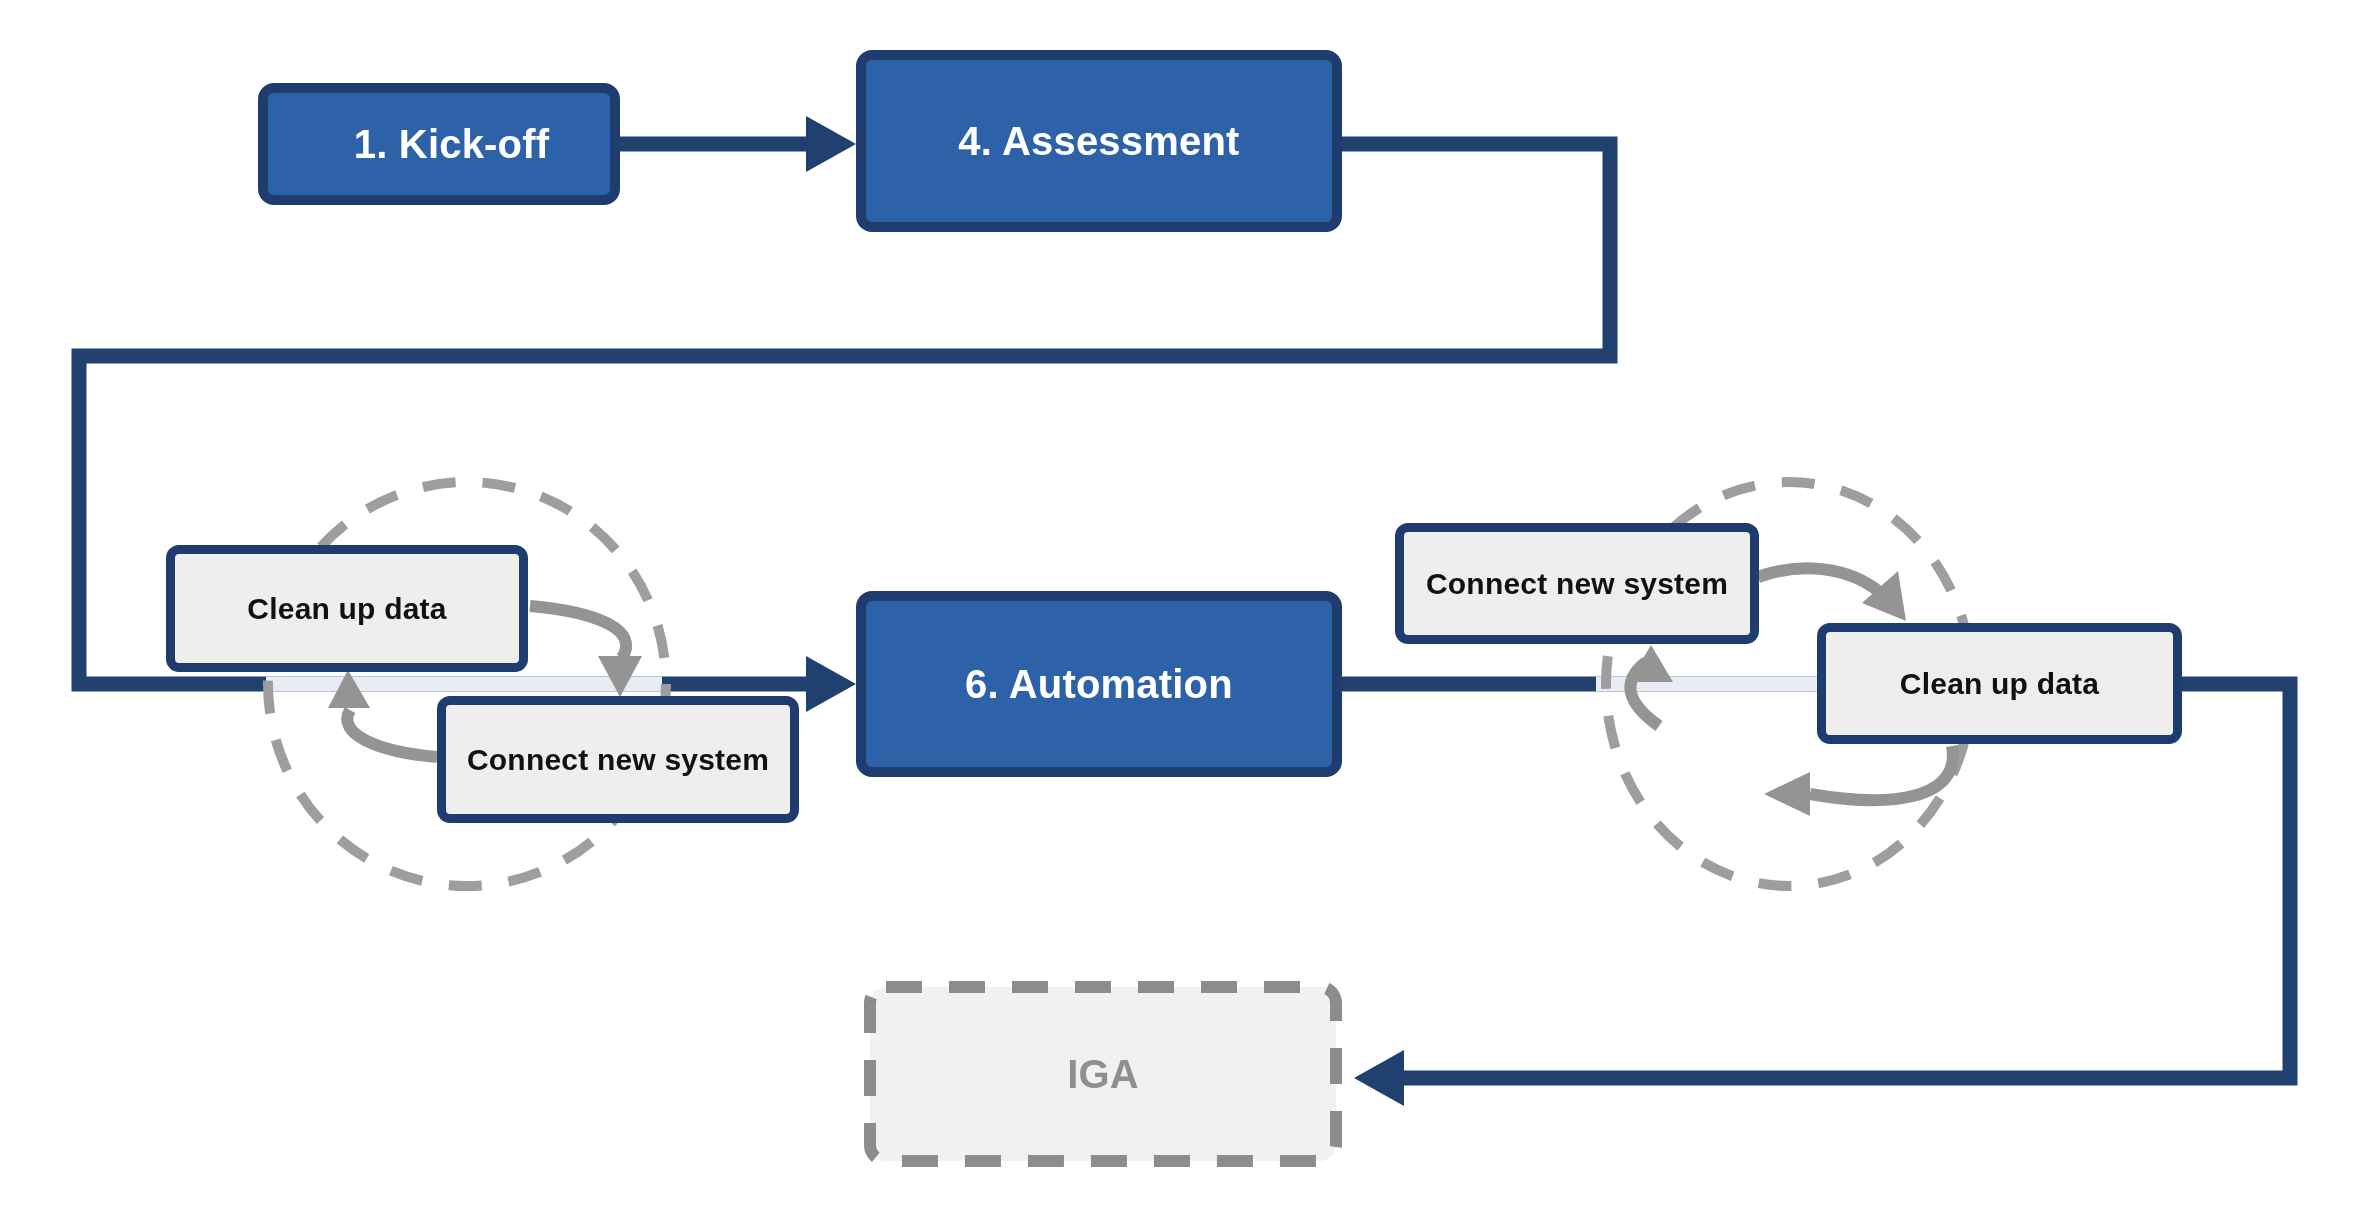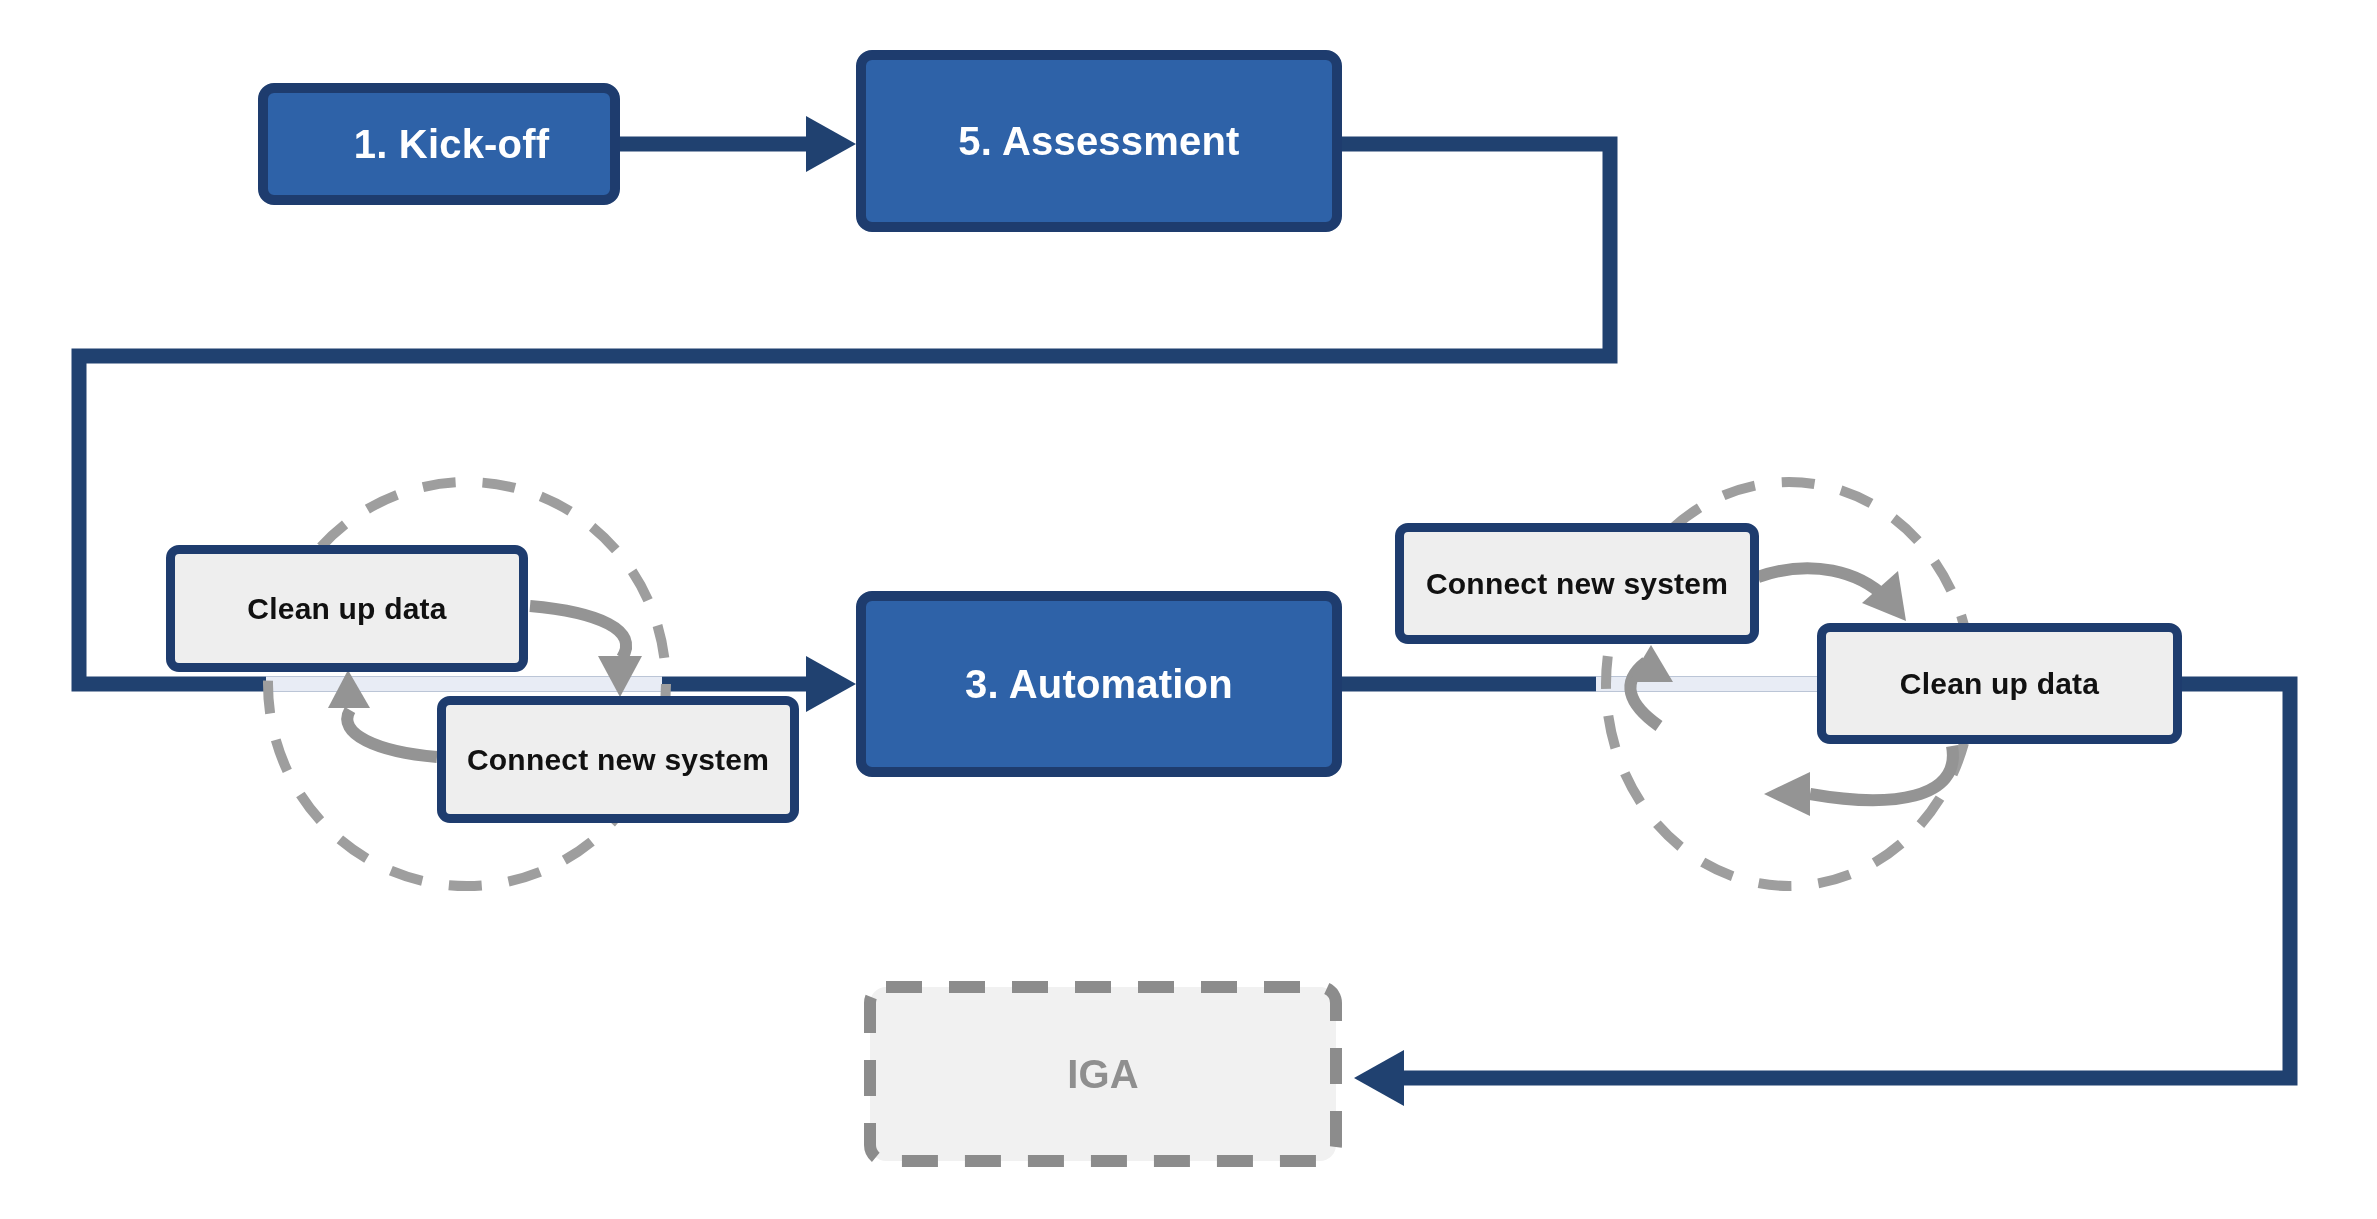--- a/index.html
+++ b/index.html
@@ -68,23 +68,23 @@
     <path d="M1952 746 C1962 800 1890 808 1810 794" stroke="#949494" stroke-width="12" fill="none"></path>
     <polygon points="1810,772 1810,816 1764,794" fill="#949494"></polygon>
     <path d="M1659 726 C1628 704 1620 682 1646 662" stroke="#949494" stroke-width="12" fill="none"></path>
     <polygon points="1629,682 1673,682 1651,645" fill="#949494"></polygon>
 
     <rect x="870" y="987" width="466" height="174" rx="16" fill="#f1f1f1" stroke="#8c8c8c" stroke-width="12" stroke-dasharray="36 27"></rect>
   </svg>
 
   <div class="node primary" id="kickoff">1. Kick-off</div>
 
-  <div class="node primary" id="assessment">5. Assessment</div>
+  <div class="node primary" id="assessment">4. Assessment</div>
 
-  <div class="node primary" id="automation">3. Automation</div>
+  <div class="node primary" id="automation">6. Automation</div>
 
   <div class="node minor" id="l-clean">Clean up data</div>
 
   <div class="node minor" id="l-connect">Connect new system</div>
 
   <div class="node minor" id="r-connect">Connect new system</div>
 
   <div class="node minor" id="r-clean">Clean up data</div>
 
 

